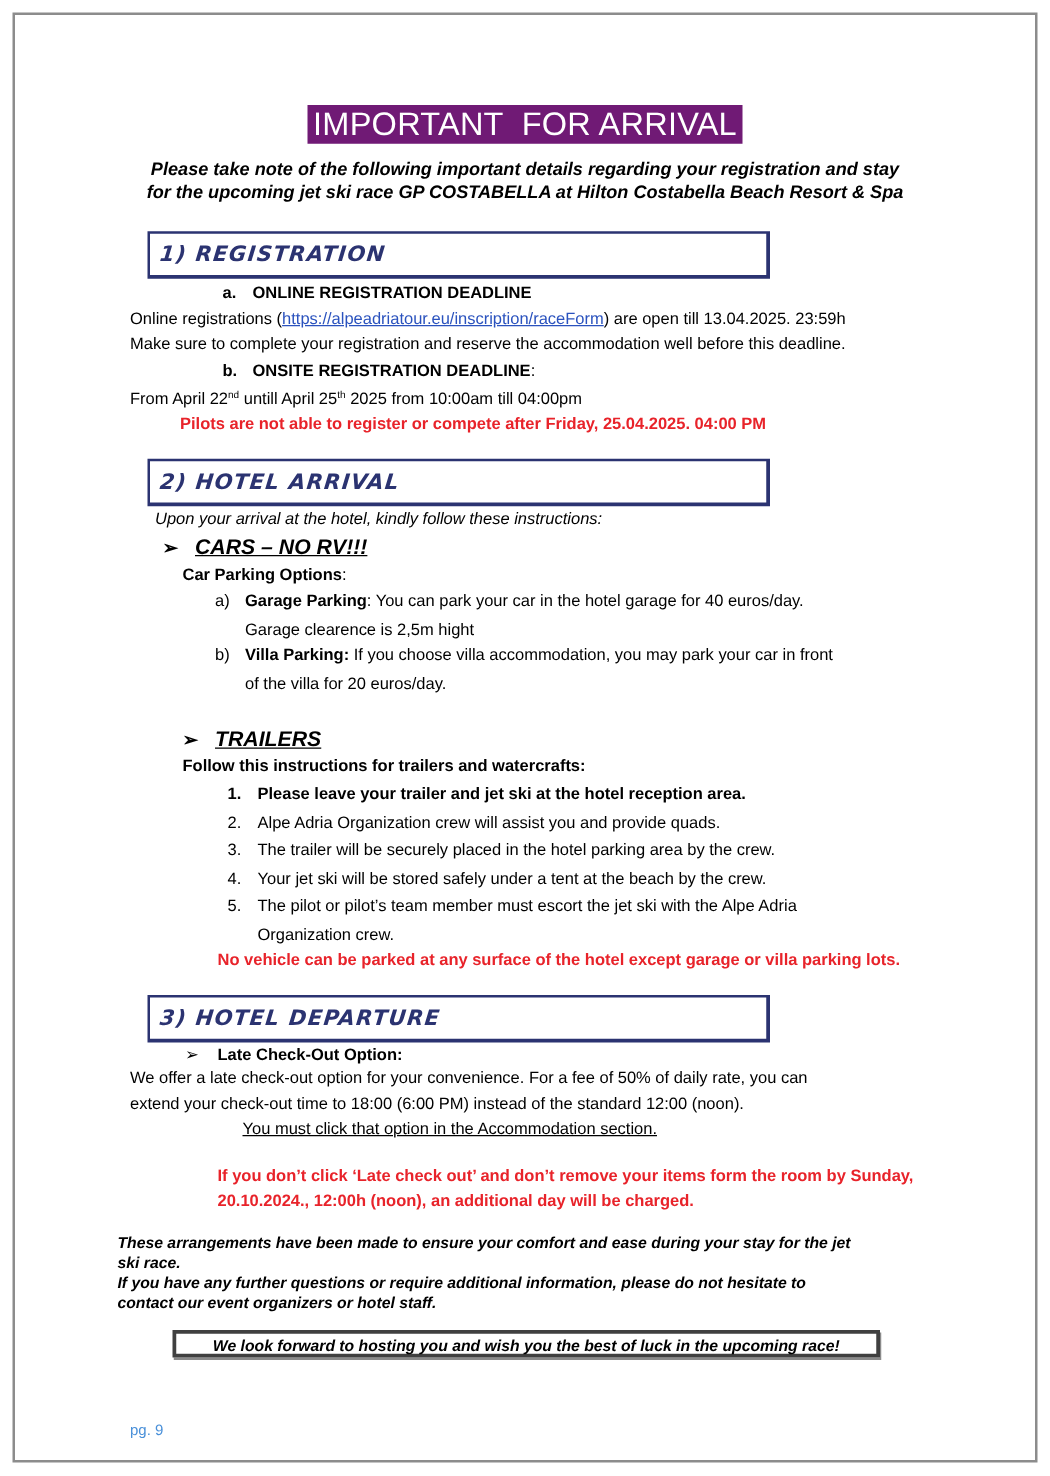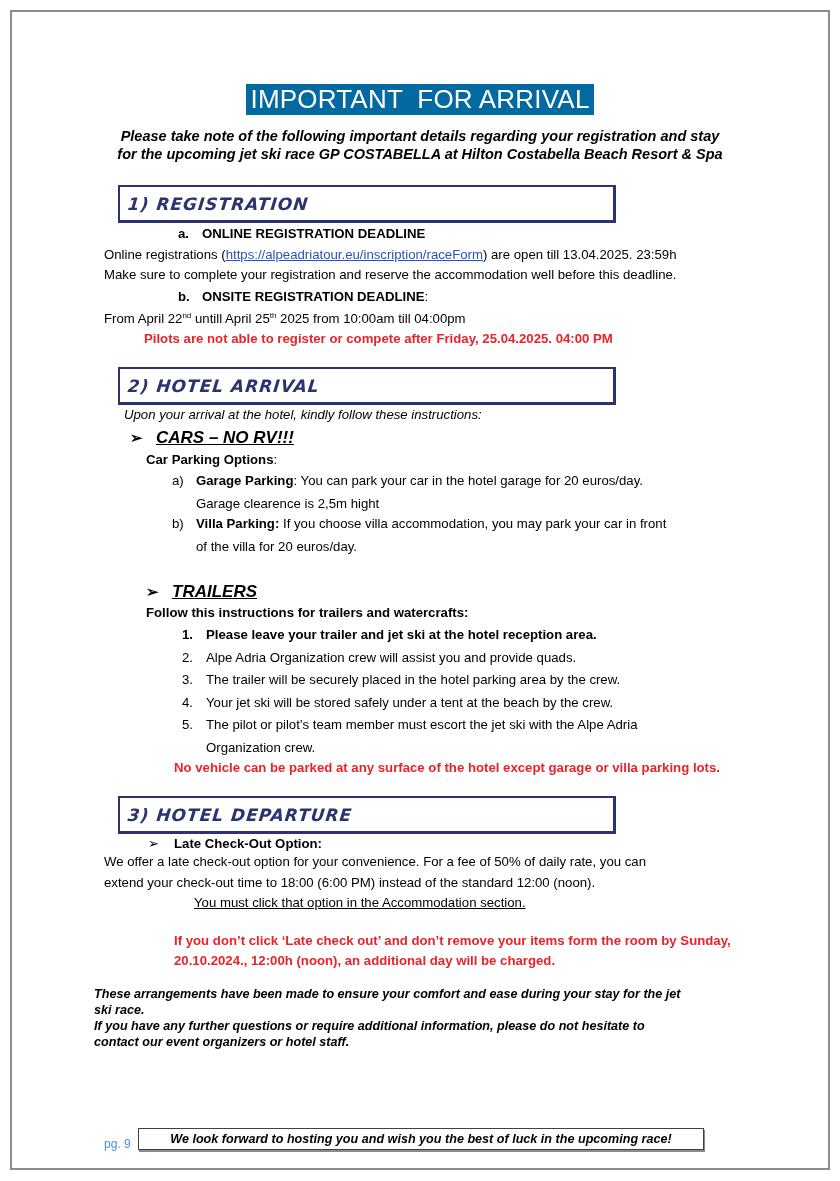--- a/index.html
+++ b/index.html
@@ -8,21 +8,21 @@
 
   .page-border {
     position: absolute; left: 10px; top: 10px; width: 820px; height: 1160px;
     border: 2px solid #8c8c8c;
   }
 
   .abs { position: absolute; }
 
   .title-wrap { left: 0; width: 840px; top: 84px; text-align: center; }
   .title {
-    display: inline-block; background: #0369a1; color: #ffffff;
+    display: inline-block; background: #701a75; color: #ffffff;
     font-family: "Liberation Sans", sans-serif; font-size: 26px; line-height: 31px;
     padding: 0 4px; letter-spacing: 0.2px; white-space: pre;
   }
 
   .intro {
     left: 60px; width: 720px; top: 127px; text-align: center;
     font-family: "Liberation Sans", sans-serif; font-weight: bold; font-style: italic;
     font-size: 14.5px; line-height: 18px;
   }
 
@@ -58,22 +58,22 @@
 
   .list-item { display: flex; }
   .list-item .num { width: 24px; flex: none; }
 
   .closing {
     left: 94px; width: 680px; top: 986px;
     font-family: "Liberation Sans", sans-serif; font-weight: bold; font-style: italic;
     font-size: 12.6px; line-height: 16px;
   }
   .farewell {
-    left: 138px; top: 1128px; width: 566px; height: 22px;
-    border: 1px solid #404040; box-shadow: 1px 2px 0 #8a8a8a;
+    left: 138px; top: 1064px; width: 566px; height: 22px;
+    border: 3px solid #404040; box-shadow: 1px 2px 0 #8a8a8a;
     font-family: "Liberation Sans", sans-serif; font-weight: bold; font-style: italic;
     font-size: 12.6px; line-height: 20px; text-align: center; background: #fff;
   }
   .page-num {
     left: 104px; top: 1137px; font-family: "Liberation Sans", sans-serif;
     font-size: 12px; color: #4a90d9;
   }
   sup { font-size: 8px; vertical-align: 5px; line-height: 0; margin-top: 40px; }
 </style>
 </head>
@@ -122,21 +122,21 @@
   <span class="arrow">➢</span><span class="label">CARS – NO RV!!!</span>
 </div>
 
 <div class="abs body-text b" style="left:146px; top:450px;">
   <span>Car Parking Options</span><span style="font-weight:normal">:</span>
 </div>
 
 <div class="abs body-text" style="left:172px; top:471px;">
   <div class="list-item">
       <span class="num">a)</span>
-      <span><span class="b">Garage Parking</span><span>: You can park your car in the hotel garage for 20 euros/day.</span></span>
+      <span><span class="b">Garage Parking</span><span>: You can park your car in the hotel garage for 40 euros/day.</span></span>
     </div>
   <div style="padding-left:24px; margin-top:3px;">Garage clearence is 2,5m hight</div>
 </div>
 
 <div class="abs body-text" style="left:172px; top:514px;">
   <div class="list-item">
       <span class="num">b)</span>
       <span><span class="b">Villa Parking:</span><span> If you choose villa accommodation, you may park your car in front</span></span>
     </div>
   <div style="padding-left:24px; margin-top:3px;">of the villa for 20 euros/day.</div>

